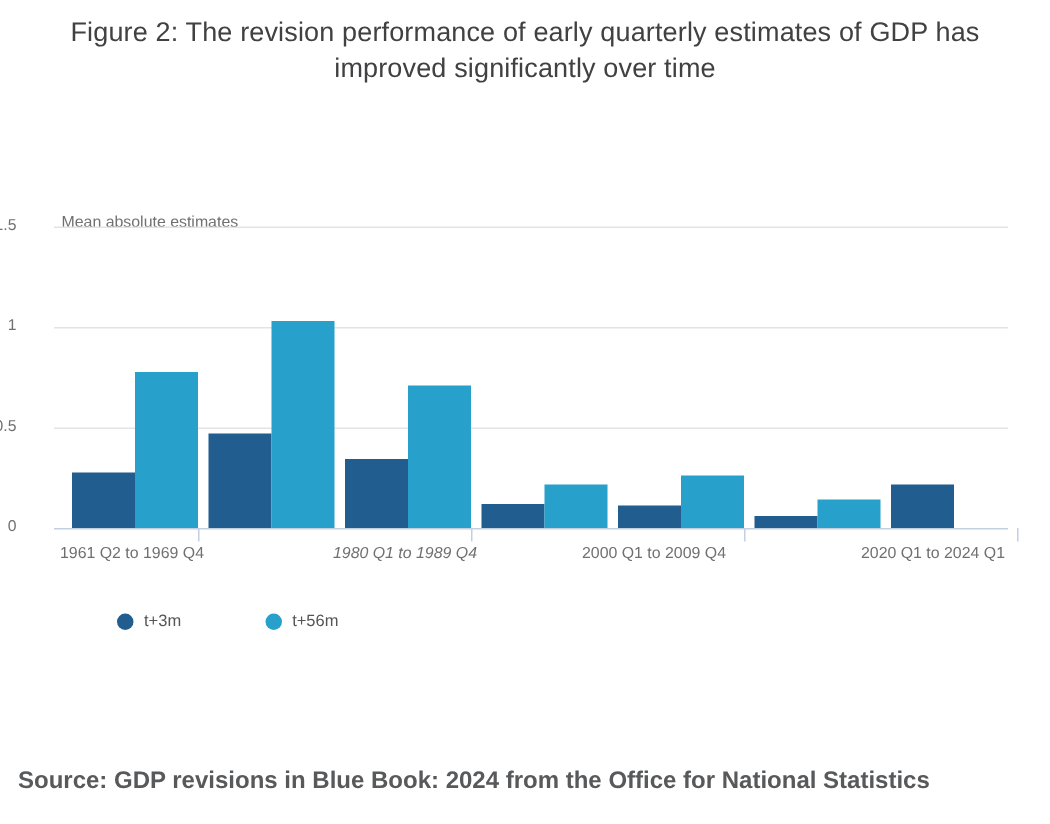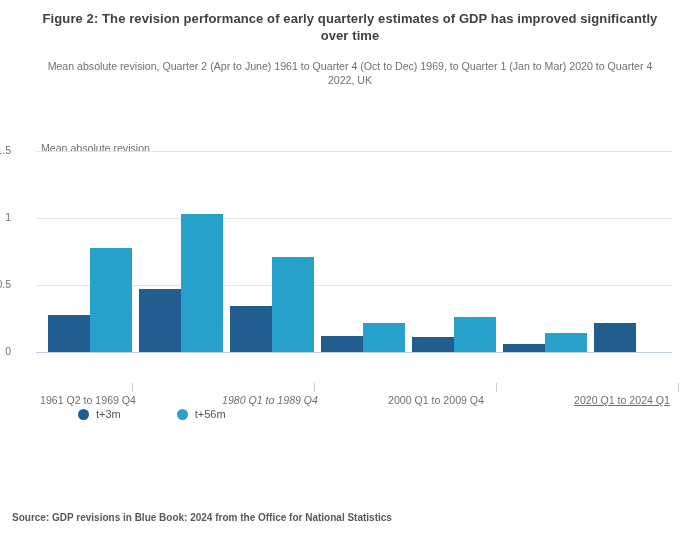--- a/index.html
+++ b/index.html
@@ -15,23 +15,23 @@
     overflow: hidden;
     position: relative;
   }
 
   
   .titleblock {
     padding: 10px 22px 0 22px;
     text-align: center;
   }
   .fig-title {
-    font-size: 13px;
+    font-size: 18px;
     line-height: 1.33;
-    font-weight: 700;
+    font-weight: 400;
     color: #414042;
     margin: 0 auto;
     max-width: 640px;
     letter-spacing: .1px;
   }
   .fig-subtitle {
     font-size: 10.6px;
     line-height: 1.38;
     font-weight: 400;
     color: #707070;
@@ -102,21 +102,20 @@
   .bar.s0 { background: #215d8f; }
   .bar.s1 { background: #27a0cc; }
 
   
   .xaxis {
     position: absolute;
     left: 0;
     top: 222px;          
     width: 552px;
     height: 40px;
-    margin-top: 31px;
   }
   .xtick {
     position: absolute;
     top: 0;
     width: 1px;
     height: 9px;
     background: #c3cfe2;
   }
   .xlabel {
     position: absolute;
@@ -151,36 +150,35 @@
   .legend-label {
     font-size: 11px;
     color: #555555;
   }
 
   
   .source {
     position: absolute;
     left: 12px;
     top: 512px;
-    font-size: 10px;
+    font-size: 16px;
     font-weight: bold;
     color: #58595b;
   }
 </style>
 </head>
 <body>
 
 <div class="titleblock">
   <h1 class="fig-title">Figure 2: The revision performance of early quarterly estimates of GDP has improved significantly over time</h1>
-  <p class="fig-subtitle">Mean absolute revision, Quarter 2 (Apr to June) 1961 to Quarter 4 (Oct to Dec) 1969, to Quarter 1 (Jan to Mar) 2020 to Quarter 4 2022, UK</p>
 </div>
 
 <div class="chart-wrap">
 
-  <div class="axis-note">Mean absolute revision</div>
+  <div class="axis-note">Mean absolute estimates</div>
 
   <div class="plot">
     <div class="gridline" style="top:0px;"></div>
     <div class="gridline" style="top:67px;"></div>
     <div class="gridline" style="top:134px;"></div>
     <div class="gridline zero" style="top:201px;"></div>
   </div>
 
   <div class="yl-wrap">
     <div class="ylabel" style="top:21px;">1.5</div>
@@ -215,21 +213,21 @@
 
   <div class="xaxis">
     <div class="xtick" style="left:132px;"></div>
     <div class="xtick" style="left:314px;"></div>
     <div class="xtick" style="left:496px;"></div>
     <div class="xtick" style="left:678px;"></div>
 
     <div class="xlabel" style="left:88px;">1961 Q2 to 1969 Q4</div>
     <div class="xlabel" style="left:270px;font-style:italic;">1980 Q1 to 1989 Q4</div>
     <div class="xlabel" style="left:436px;">2000 Q1 to 2009 Q4</div>
-    <div class="xlabel" style="left:622px;text-decoration:underline;">2020 Q1 to 2024 Q1</div>
+    <div class="xlabel" style="left:622px;">2020 Q1 to 2024 Q1</div>
   </div>
 
 </div>
 
 <div class="legend">
   <div class="legend-item">
     <span class="legend-dot" style="background:#215d8f;"></span>
     <span class="legend-label">t+3m</span>
   </div>
   <div class="legend-item">

